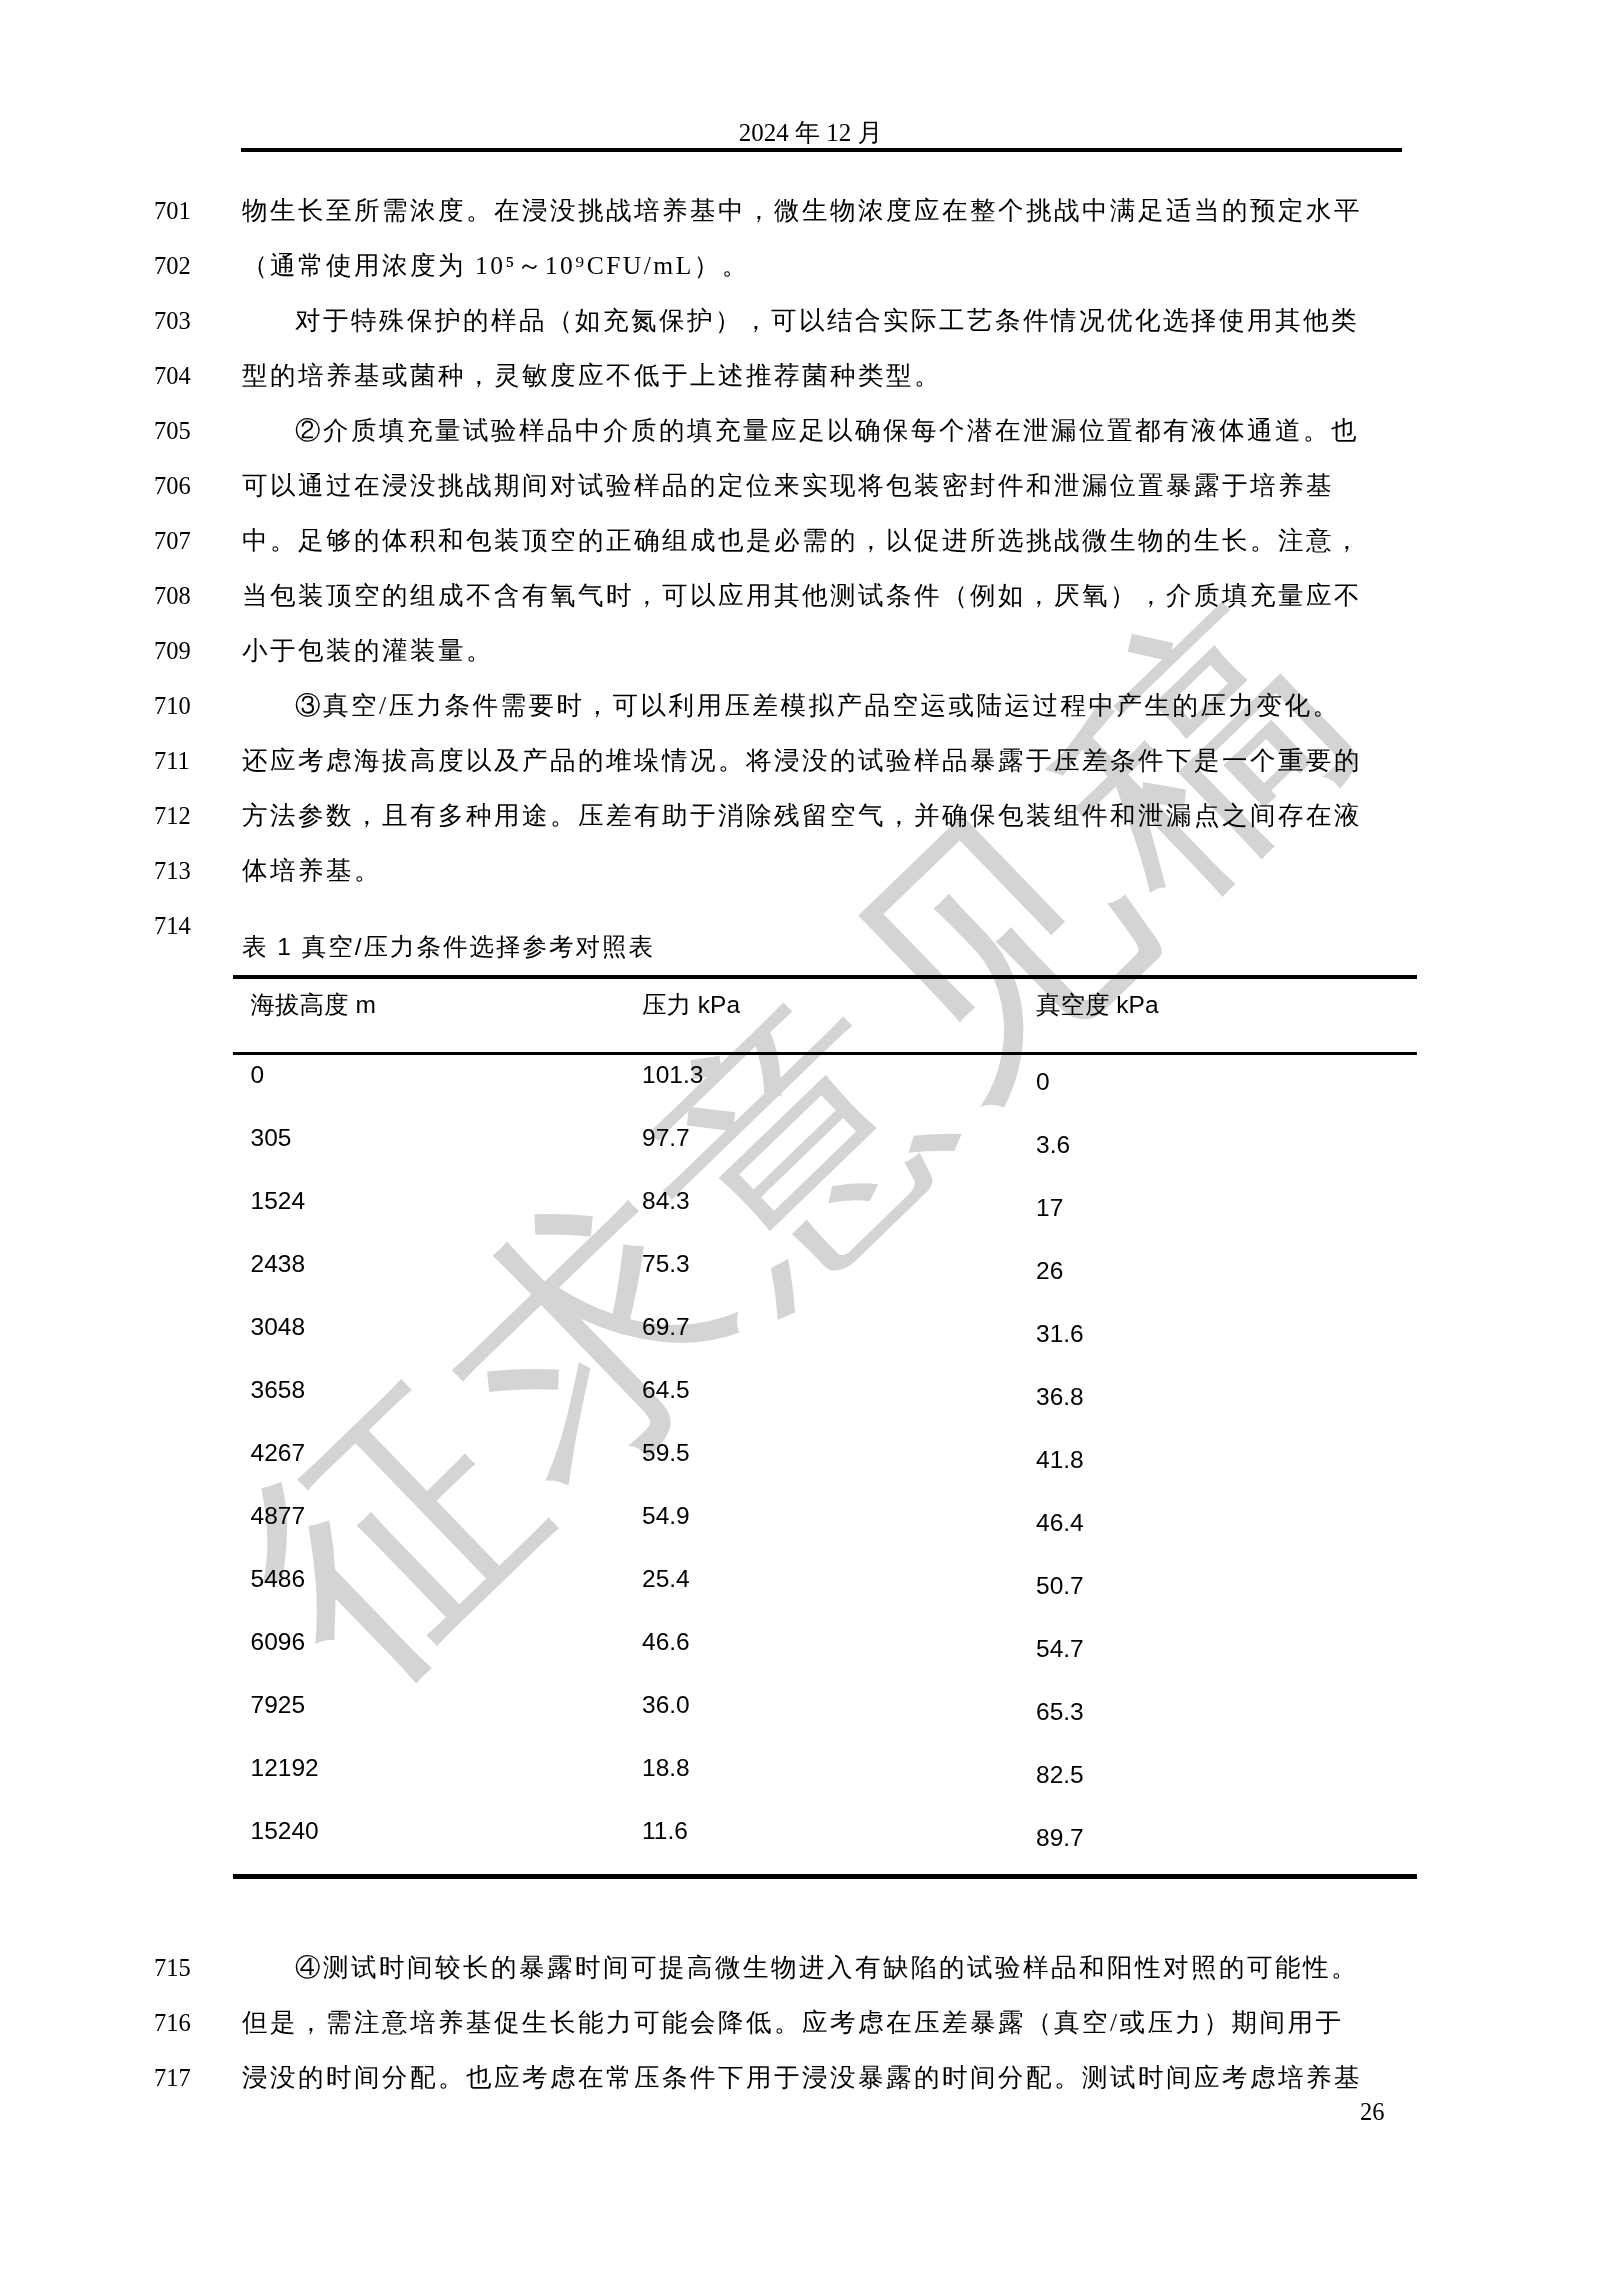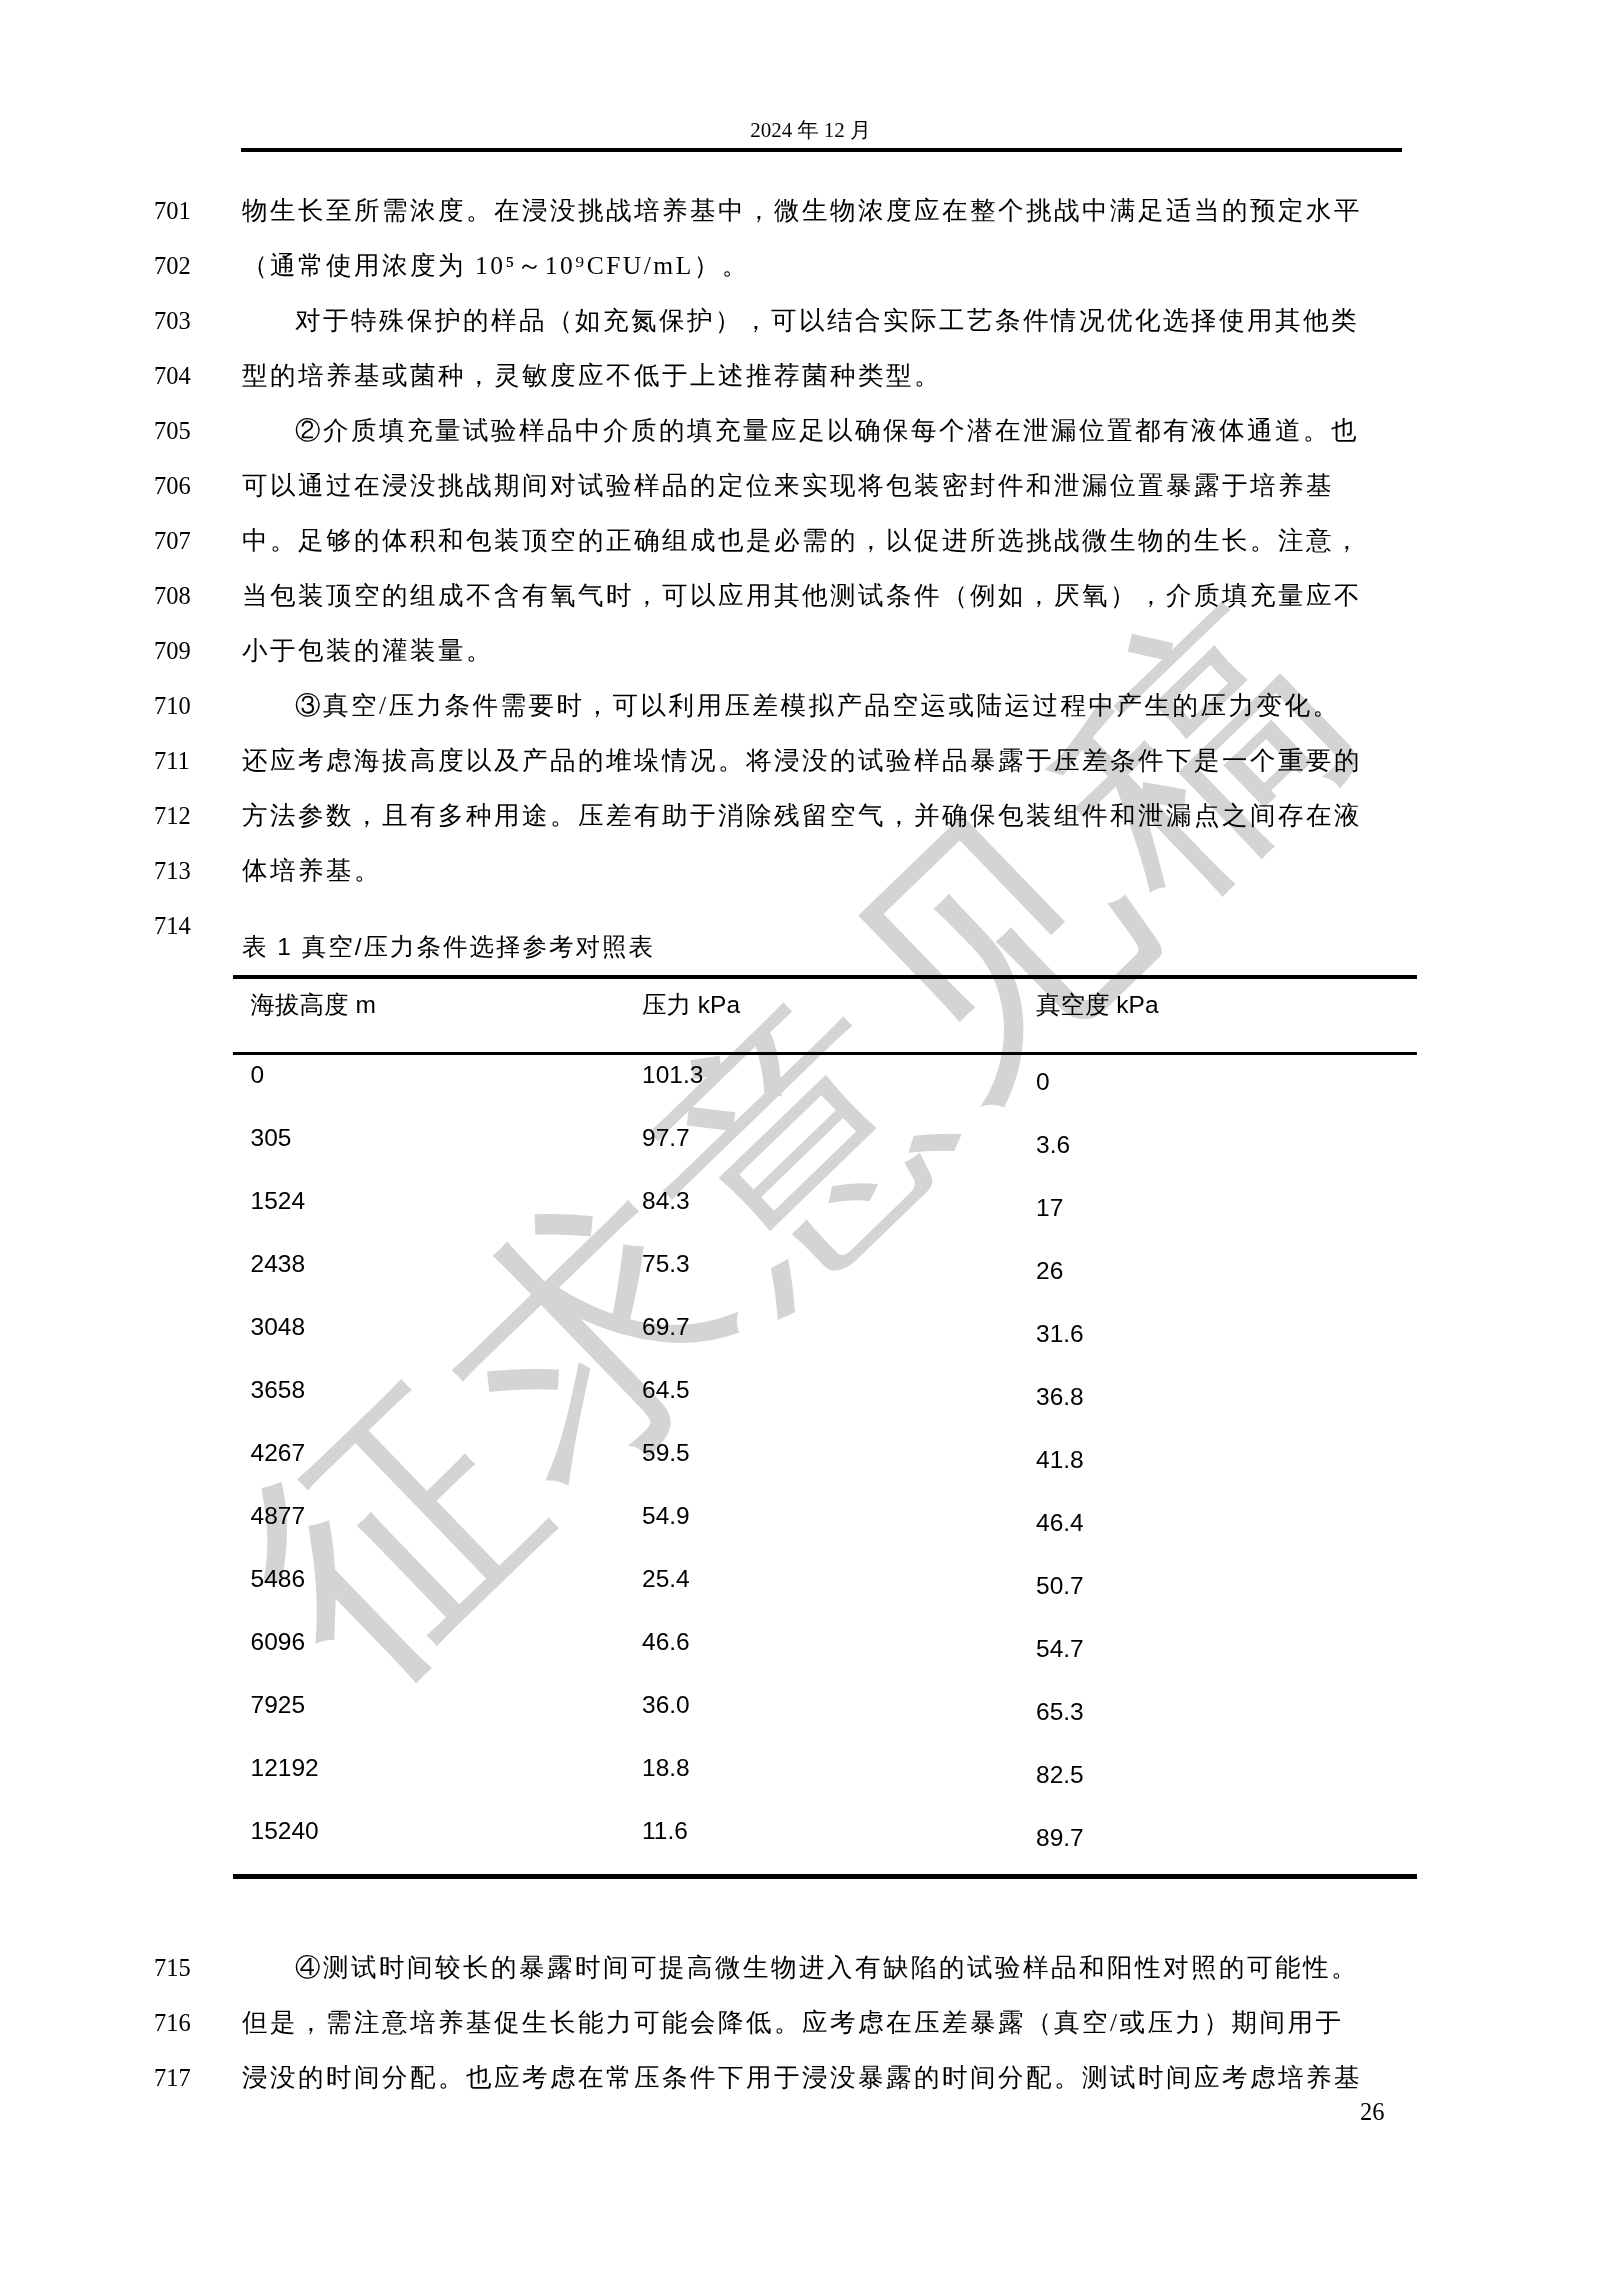--- a/index.html
+++ b/index.html
@@ -22,21 +22,21 @@
     letter-spacing:13.7px;
     color:#d4d4d4;
     white-space:nowrap;
     z-index:0;
     user-select:none;
   }
   
   .page-header-title {
     position:absolute; top:116px; left:0; width:100%;
     text-align:center;
-    font-size:21px;
+    font-size:25px;
     z-index:1;
   }
   .header-rule {
     position:absolute; top:148px; left:241px;
     width:1161px; height:3.9px; background:#000;
     z-index:1;
   }
   
   .text-block { position:absolute; left:154px; width:1264px; z-index:1; }
   #lines-top    { top:183px; }

